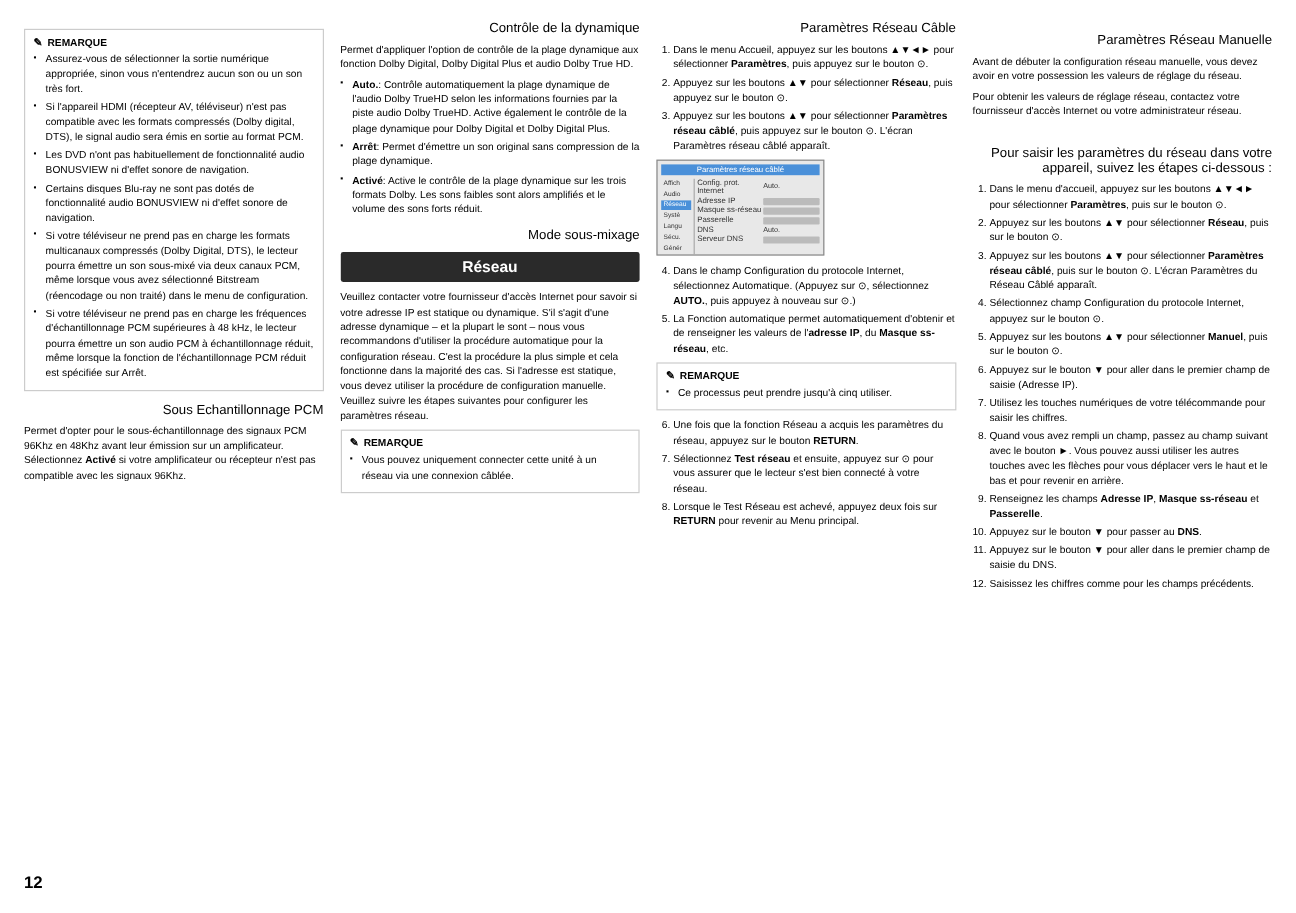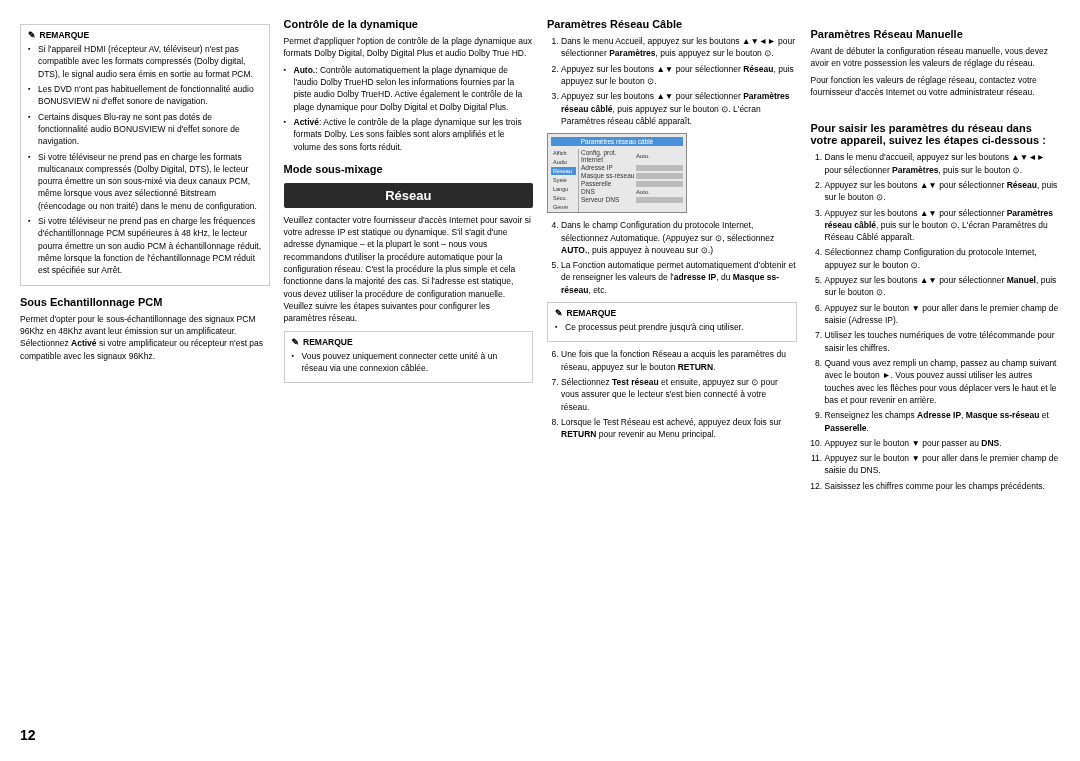--- a/index.html
+++ b/index.html
@@ -31,23 +31,24 @@
       position: absolute;
       bottom: 18px;
       left: 20px;
       font-size: 14px;
       font-weight: bold;
     }
 
     
     .section-title {
       font-size: 11px;
-      font-weight: bold;
+      font-weight: normal;
       margin-bottom: 5px;
       margin-top: 10px;
+      text-align: right;
     }
     .section-title-first {
       margin-top: 0;
     }
 
     
     .reseau-banner {
       background: #2a2a2a;
       color: #fff;
       text-align: center;
@@ -181,43 +182,47 @@
 
   <div class="page-number">12</div>
 
   <div class="col1">
     <div class="remarque-box">
       <div class="remarque-title">
         <span style="font-size:9px;">✎</span>
         <strong>REMARQUE</strong>
       </div>
       <ul>
+        <li>Assurez-vous de sélectionner la sortie numérique appropriée, sinon vous n'entendrez aucun son ou un son très fort.</li>
         <li>Si l'appareil HDMI (récepteur AV, téléviseur) n'est pas compatible avec les formats compressés (Dolby digital, DTS), le signal audio sera émis en sortie au format PCM.</li>
         <li>Les DVD n'ont pas habituellement de fonctionnalité audio BONUSVIEW ni d'effet sonore de navigation.</li>
         <li>Certains disques Blu-ray ne sont pas dotés de fonctionnalité audio BONUSVIEW ni d'effet sonore de navigation.</li>
         <li>Si votre téléviseur ne prend pas en charge les formats multicanaux compressés (Dolby Digital, DTS), le lecteur pourra émettre un son sous-mixé via deux canaux PCM, même lorsque vous avez sélectionné Bitstream (réencodage ou non traité) dans le menu de configuration.</li>
         <li>Si votre téléviseur ne prend pas en charge les fréquences d'échantillonnage PCM supérieures à 48 kHz, le lecteur pourra émettre un son audio PCM à échantillonnage réduit, même lorsque la fonction de l'échantillonnage PCM réduit est spécifiée sur Arrêt.</li>
       </ul>
     </div>
 
     <div>
       <div class="section-title">Sous Echantillonnage PCM</div>
       <p>
         Permet d'opter pour le sous-échantillonnage des signaux PCM 96Khz en 48Khz avant leur émission sur un amplificateur. Sélectionnez <strong>Activé</strong> si votre amplificateur ou récepteur n'est pas compatible avec les signaux 96Khz.
       </p>
     </div>
   </div>
 
   <div class="col2">
     <div>
       <div class="section-title section-title-first">Contrôle de la dynamique</div>
-      <p>Permet d'appliquer l'option de contrôle de la plage dynamique aux formats Dolby Digital, Dolby Digital Plus et audio Dolby True HD.</p>
+      <p>Permet d'appliquer l'option de contrôle de la plage dynamique aux fonction Dolby Digital, Dolby Digital Plus et audio Dolby True HD.</p>
       <ul style="margin-top:4px;">
         <li>
           <strong>Auto.</strong><span>: Contrôle automatiquement la plage dynamique de l'audio Dolby TrueHD selon les informations fournies par la piste audio Dolby TrueHD. Active également le contrôle de la plage dynamique pour Dolby Digital et Dolby Digital Plus.</span>
+        </li>
+        <li>
+          <strong>Arrêt</strong><span>: Permet d'émettre un son original sans compression de la plage dynamique.</span>
         </li>
         <li>
           <strong>Activé</strong><span>: Active le contrôle de la plage dynamique sur les trois formats Dolby. Les sons faibles sont alors amplifiés et le volume des sons forts réduit.</span>
         </li>
       </ul>
     </div>
 
     <div style="margin-top:8px;">
       <div class="section-title">Mode sous-mixage</div>
     </div>
@@ -330,21 +335,21 @@
     </div>
   </div>
 
   <div class="col4">
 
     <div style="margin-top:8px;">
       <div class="section-title">Paramètres Réseau Manuelle</div>
       <p>Avant de débuter la configuration réseau manuelle, vous devez avoir en votre possession les valeurs de réglage du réseau.</p>
     </div>
 
-    <p style="margin-top:4px;">Pour fonction les valeurs de réglage réseau, contactez votre fournisseur d'accès Internet ou votre administrateur réseau.</p>
+    <p style="margin-top:4px;">Pour obtenir les valeurs de réglage réseau, contactez votre fournisseur d'accès Internet ou votre administrateur réseau.</p>
 
     <div style="margin-top:24px;">
       <div class="section-title">Pour saisir les paramètres du réseau dans votre appareil, suivez les étapes ci-dessous :</div>
       <ol>
         <li>
           Dans le menu d'accueil, appuyez sur les boutons ▲▼◄► pour sélectionner <strong>Paramètres</strong>, puis sur le bouton ⊙.
         </li>
         <li>
           Appuyez sur les boutons ▲▼ pour sélectionner <strong>Réseau</strong>, puis sur le bouton ⊙.
         </li>

